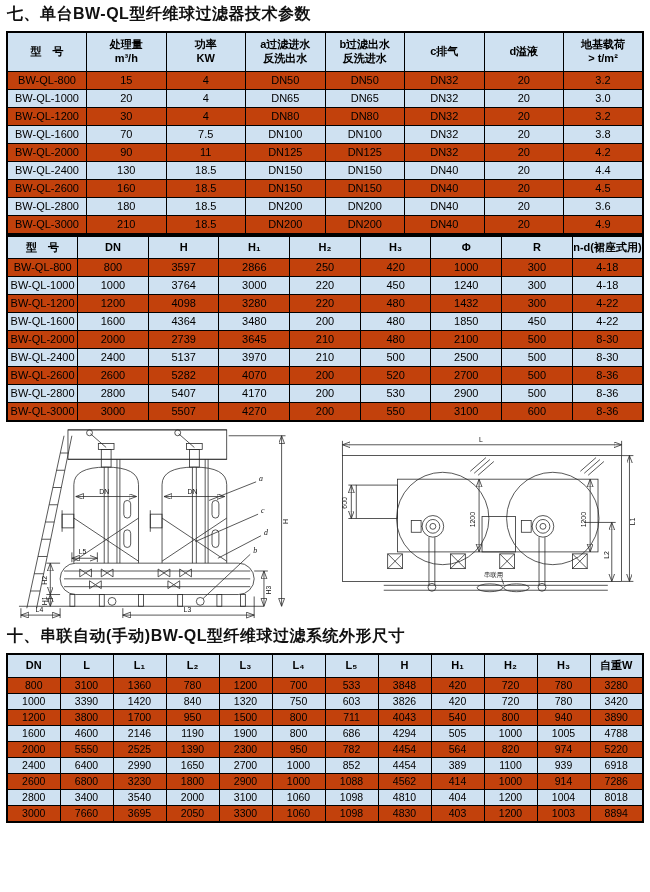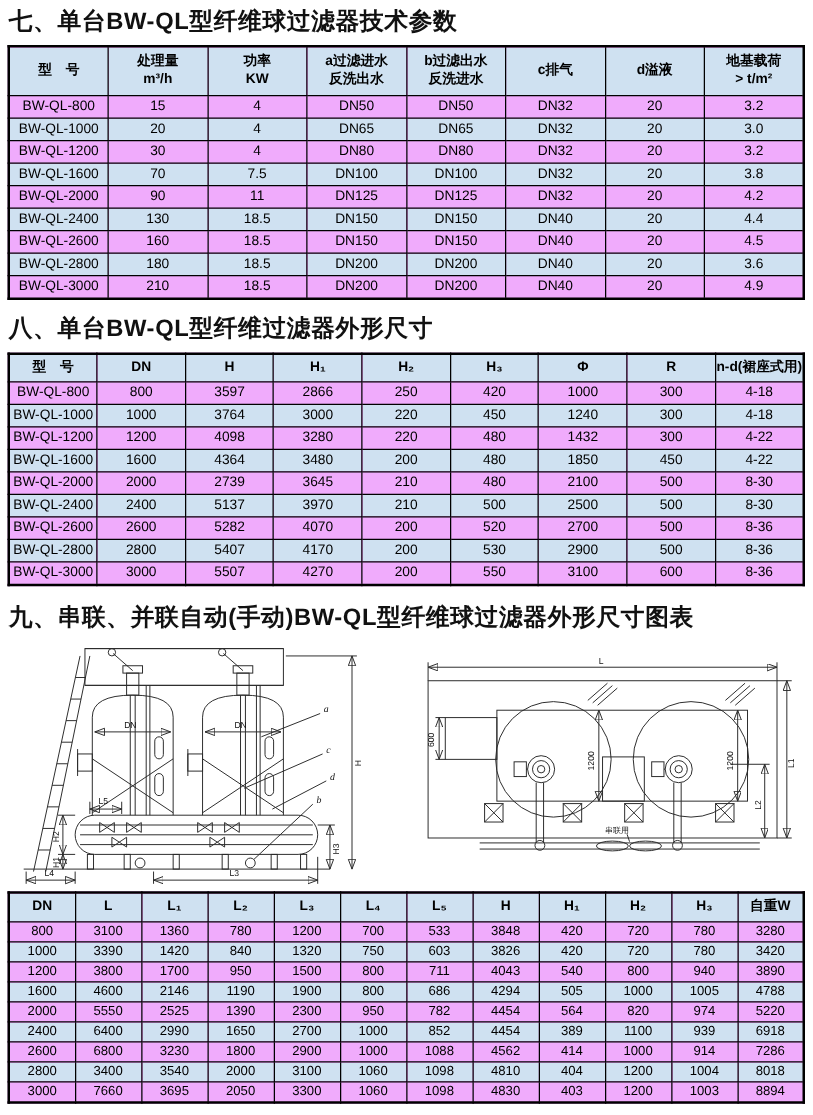--- a/index.html
+++ b/index.html
@@ -2,27 +2,27 @@
 <html><head>
 <meta charset="utf-8">
 <style>
   html,body{margin:0;padding:0;}
   body{
     width:650px;height:892px;background:#ffffff;overflow:hidden;
     font-family:"Liberation Sans","DejaVu Sans",sans-serif;color:#000;
   }
   .page{padding:4px 6px 0 6px;}
   .sec-title{
-    font-size:19px;font-weight:bold;color:#111;
+    font-size:16px;font-weight:bold;color:#111;
     margin:0 0 6px 1px;letter-spacing:0.5px;
   }
   .mt10{margin-top:10px}.mt12{margin-top:12px}.mt6{margin-top:6px}
   table{
     width:638px;border-collapse:collapse;table-layout:fixed;
-    border:2px solid #000;background:#f0abfc;
+    border:2px solid #000;background:#c2410c;
   }
   th,td{
     border:1px solid #000;text-align:center;vertical-align:middle;
     padding:0;overflow:hidden;font-size:11px;line-height:1.25;
   }
   thead th{
     background:#cfe1f1;font-weight:bold;white-space:pre-line;
   }
   tr.alt td{background:#cfe1f1;}
   .t1 thead th{height:38px;}
@@ -151,21 +151,20 @@
           <td>18.5</td>
           <td>DN200</td>
           <td>DN200</td>
           <td>DN40</td>
           <td>20</td>
           <td>4.9</td>
         </tr>
       </tbody>
   </table>
 
-  <div class="sec-title mt10">八、单台BW-QL型纤维过滤器外形尺寸</div>
   <table class="t2">
     <thead>
       <tr>
           <th>型　号</th>
           <th>DN</th>
           <th>H</th>
           <th>H₁</th>
           <th>H₂</th>
           <th>H₃</th>
           <th>Φ</th>
@@ -269,21 +268,20 @@
           <td>4270</td>
           <td>200</td>
           <td>550</td>
           <td>3100</td>
           <td>600</td>
           <td>8-36</td>
         </tr>
       </tbody>
   </table>
 
-  <div class="sec-title mt12">九、串联、并联自动(手动)BW-QL型纤维球过滤器外形尺寸图表</div>
 
   <div class="diagrams">
 
     <svg width="300" height="196" viewBox="0 0 300 200">
       <defs>
         <pattern id="vhatchL" width="6" height="30" patternUnits="userSpaceOnUse">
           <line x1="3" y1="0" x2="3" y2="30" stroke="#444" stroke-width="1.4"></line>
         </pattern>
         <marker id="arrL" markerWidth="9" markerHeight="7" refX="8" refY="3" orient="auto-start-reverse" markerUnits="userSpaceOnUse">
           <path d="M0,0 L8,3 L0,6 Z" fill="#222" stroke="none"></path>
@@ -494,20 +492,21 @@
       <line x1="300" y1="24" x2="312" y2="24"></line>
         <line x1="300" y1="152" x2="312" y2="152"></line>
       <line x1="308" y1="24" x2="308" y2="152" marker-start="url(#arrR)" marker-end="url(#arrR)"></line>
       <text class="dim" transform="translate(314,95) rotate(-90)">L1</text>
       <line x1="262" y1="92" x2="294" y2="92"></line>
       <line x1="290" y1="92" x2="290" y2="152" marker-start="url(#arrR)" marker-end="url(#arrR)"></line>
       <text class="dim" transform="translate(287,129) rotate(-90)">L2</text>
     </svg>
   </div>
 
+  <div class="sec-title mt6">十、串联自动(手动)BW-QL型纤维球过滤系统外形尺寸</div>
   <table class="t3">
     <thead>
       <tr>
           <th>DN</th>
           <th>L</th>
           <th>L₁</th>
           <th>L₂</th>
           <th>L₃</th>
           <th>L₄</th>
           <th>L₅</th>

